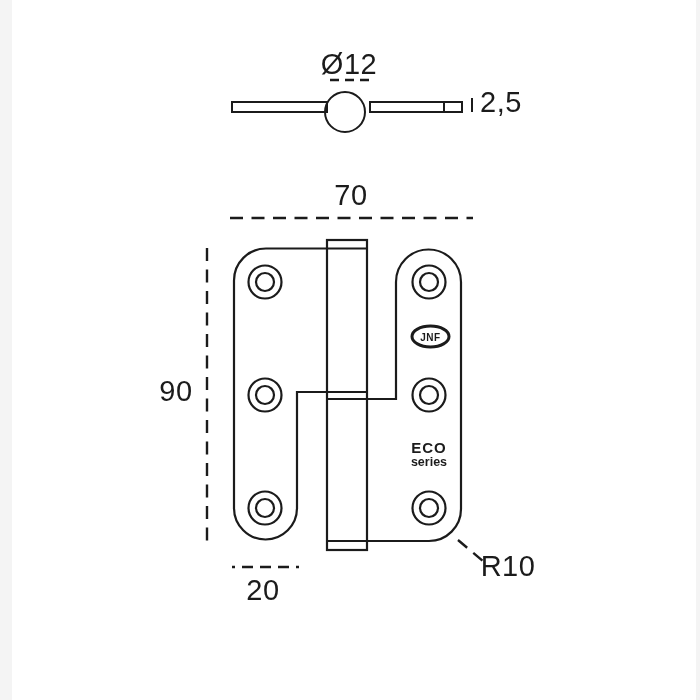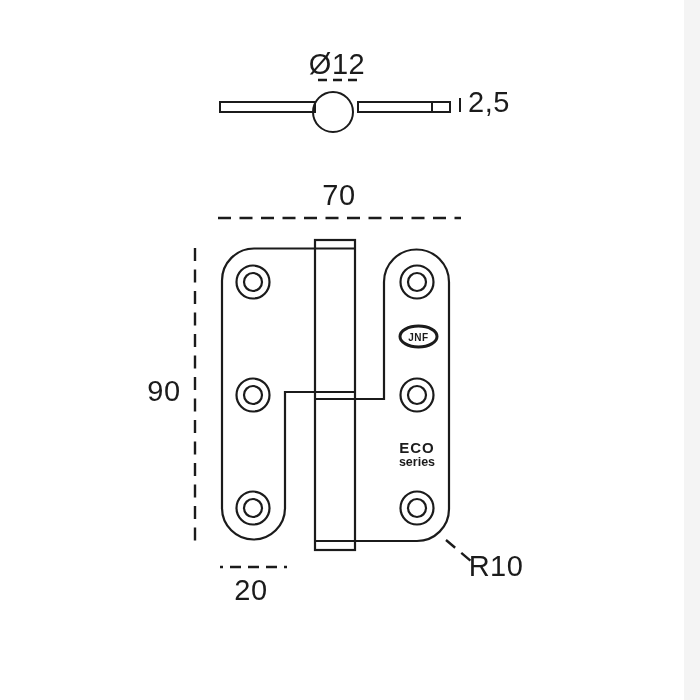--- a/index.html
+++ b/index.html
@@ -1,18 +1,18 @@
 <!DOCTYPE html>
 <html><head>
 <meta charset="utf-8">
 <style>
   html,body{margin:0;padding:0;background:#f4f4f4;}
   .canvas{
     position:relative;width:684px;height:700px;background:#ffffff;
-    font-family:"Liberation Sans",sans-serif;overflow:hidden;
+    font-family:"Liberation Sans",sans-serif;overflow:hidden;margin-left:12px;
   }
   svg{display:block;}
   .dim-text{
     font-family:"Liberation Sans",sans-serif;
     font-size:29px;fill:#1b1b1b;letter-spacing:0.5px;font-weight:400;
   }
   .logo-text{
     font-family:"Liberation Sans",sans-serif;
     font-weight:bold;fill:#1b1b1b;
   }

